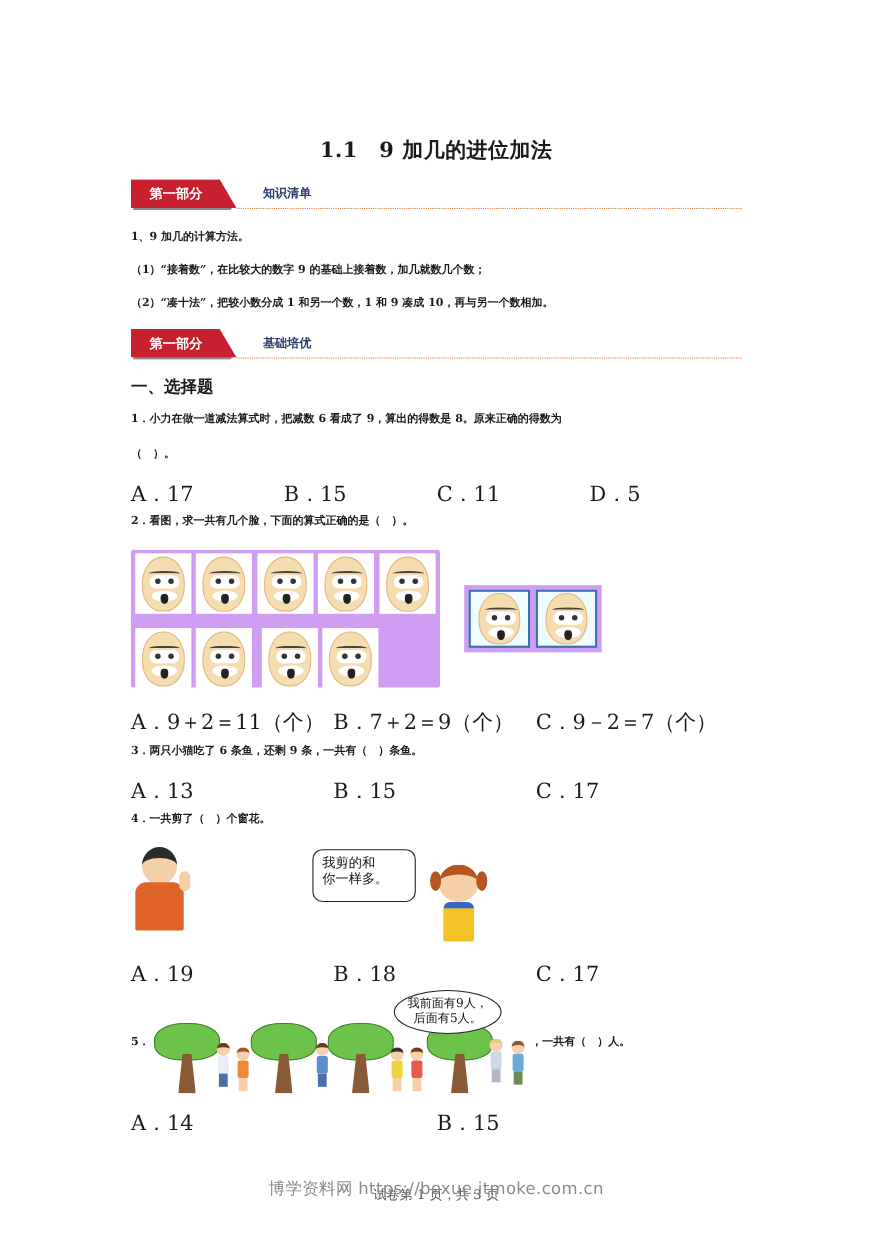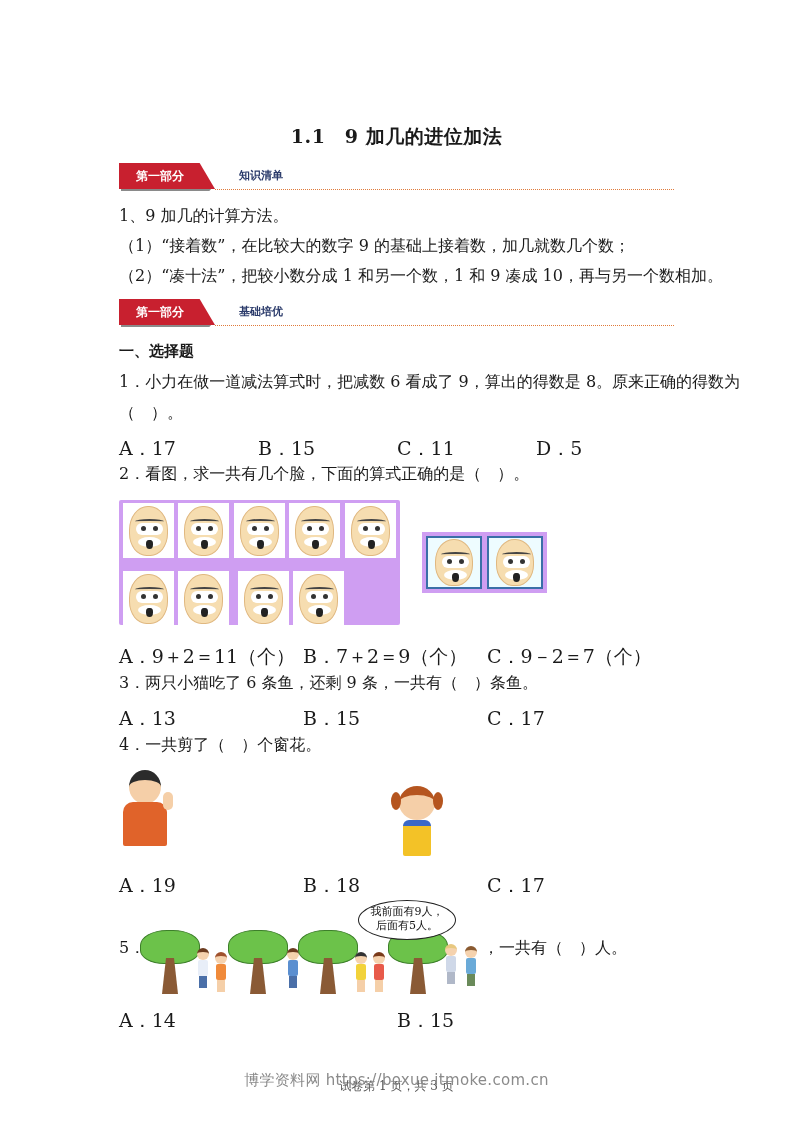--- a/index.html
+++ b/index.html
@@ -6,21 +6,21 @@
     html, body { width: 793px; height: 1122px; background: #ffffff; overflow: hidden; }
     body { position: relative; font-family: "DejaVu Serif", "Liberation Serif", serif; color: #1a1a1a; }
     .abs { position: absolute; }
     .title { left: 0; width: 793px; top: 124px; text-align: center; font-size: 19px; font-weight: bold; font-family: "DejaVu Serif", serif; letter-spacing: 0.5px; }
     .sec-head { left: 119px; width: 555px; height: 28px; padding-left: 14px; }
     .sec-tab { position: absolute; left: 0; top: 0; width: 96px; height: 26px; background: #c8202f; clip-path: polygon(0 0, 84% 0, 100% 100%, 0 100%); box-shadow: 0 2px 2px rgba(0,0,0,0.3); }
     .sec-tab-shadow { position: absolute; left: 2px; top: 24px; width: 92px; height: 4px; background: #8a8a8a; clip-path: polygon(0 0, 100% 0, 96% 100%, 0 100%); }
     .sec-tab-label { position: absolute; left: 0; top: 0; width: 82px; height: 26px; line-height: 26px; text-align: center; color: #fff; font-size: 12px; font-weight: bold; font-family: "DejaVu Sans", sans-serif; }
     .sec-sub { position: absolute; left: 108px; top: 5px; font-size: 11px; color: #2a3a6a; font-family: "DejaVu Serif", serif; font-weight: bold; margin-left: 12px; }
     .sec-line { position: absolute; left: 96px; right: 0; top: 26px; border-top: 1px dotted #e07a3a; }
-    .txt { font-size: 16px; line-height: 16px; white-space: nowrap; }
+    .txt { font-size: 10px; line-height: 16px; white-space: nowrap; font-weight: bold; }
     .h2 { font-size: 15px; font-weight: bold; font-family: "DejaVu Sans", sans-serif; }
     .opt { font-size: 19px; white-space: nowrap; }
     
     .faces-box { left: 119px; top: 500px; width: 281px; height: 125px; background: #cf9ef2; border-radius: 2px; }
     .face-cell { position: absolute; width: 51px; height: 55px; background: #ffffff; }
     .face { position: absolute; left: 6px; top: 3px; width: 39px; height: 50px; border-radius: 48% 48% 45% 45%; background: #f6ddb0; border: 1px solid #e0b880; }
     .face .eyes { position: absolute; left: 6px; top: 16px; width: 27px; height: 12px; background: #fff; border-radius: 6px; }
     .face .eyes::before, .face .eyes::after { content: ""; position: absolute; top: 3px; width: 5px; height: 5px; border-radius: 50%; background: #333; }
     .face .eyes::before { left: 5px; } .face .eyes::after { right: 5px; }
     .face .brow { position: absolute; left: 5px; top: 12px; width: 29px; height: 5px; border-top: 2px solid #444; border-radius: 50% 50% 0 0; }
@@ -183,20 +183,24 @@
 
 <div class="abs txt" style="left:119px; top:737px;">4．一共剪了（　）个窗花。</div>
 
 <div class="abs" style="left:117px; top:768px; width:340px; height:90px;">
 
   <div class="kid" style="left:2px; top:2px; width:52px; height:78px;">
     <div style="position:absolute; left:10px; top:0; width:32px; height:34px; border-radius:50%; background:#f5cfa8; border-top:10px solid #2b2b2b;"></div>
     <div style="position:absolute; left:4px; top:32px; width:44px; height:44px; background:#e0632a; border-radius:10px 10px 2px 2px;"></div>
     <div style="position:absolute; left:44px; top:22px; width:10px; height:18px; background:#f5cfa8; border-radius:5px;"></div>
   </div>
+  <div class="abs bubble" style="left:167px; top:4px; width:94px; height:48px;">
+    <div>我剪的和</div>
+    <div>你一样多。</div>
+  </div>
 
   <div class="kid" style="left:272px; top:18px; width:60px; height:72px;">
     <div style="position:absolute; left:10px; top:0; width:36px; height:34px; border-radius:50%; background:#f5cfa8; border-top:9px solid #b5551f;"></div>
     <div style="position:absolute; left:2px; top:6px; width:10px; height:18px; background:#b5551f; border-radius:50%;"></div>
     <div style="position:absolute; left:44px; top:6px; width:10px; height:18px; background:#b5551f; border-radius:50%;"></div>
     <div style="position:absolute; left:14px; top:34px; width:28px; height:36px; background:#f3c227; border-radius:6px 6px 2px 2px; border-top:6px solid #3a68c8;"></div>
   </div>
 </div>
 
 <div class="abs opt" style="left:119px; top:873px;">A．19</div>

